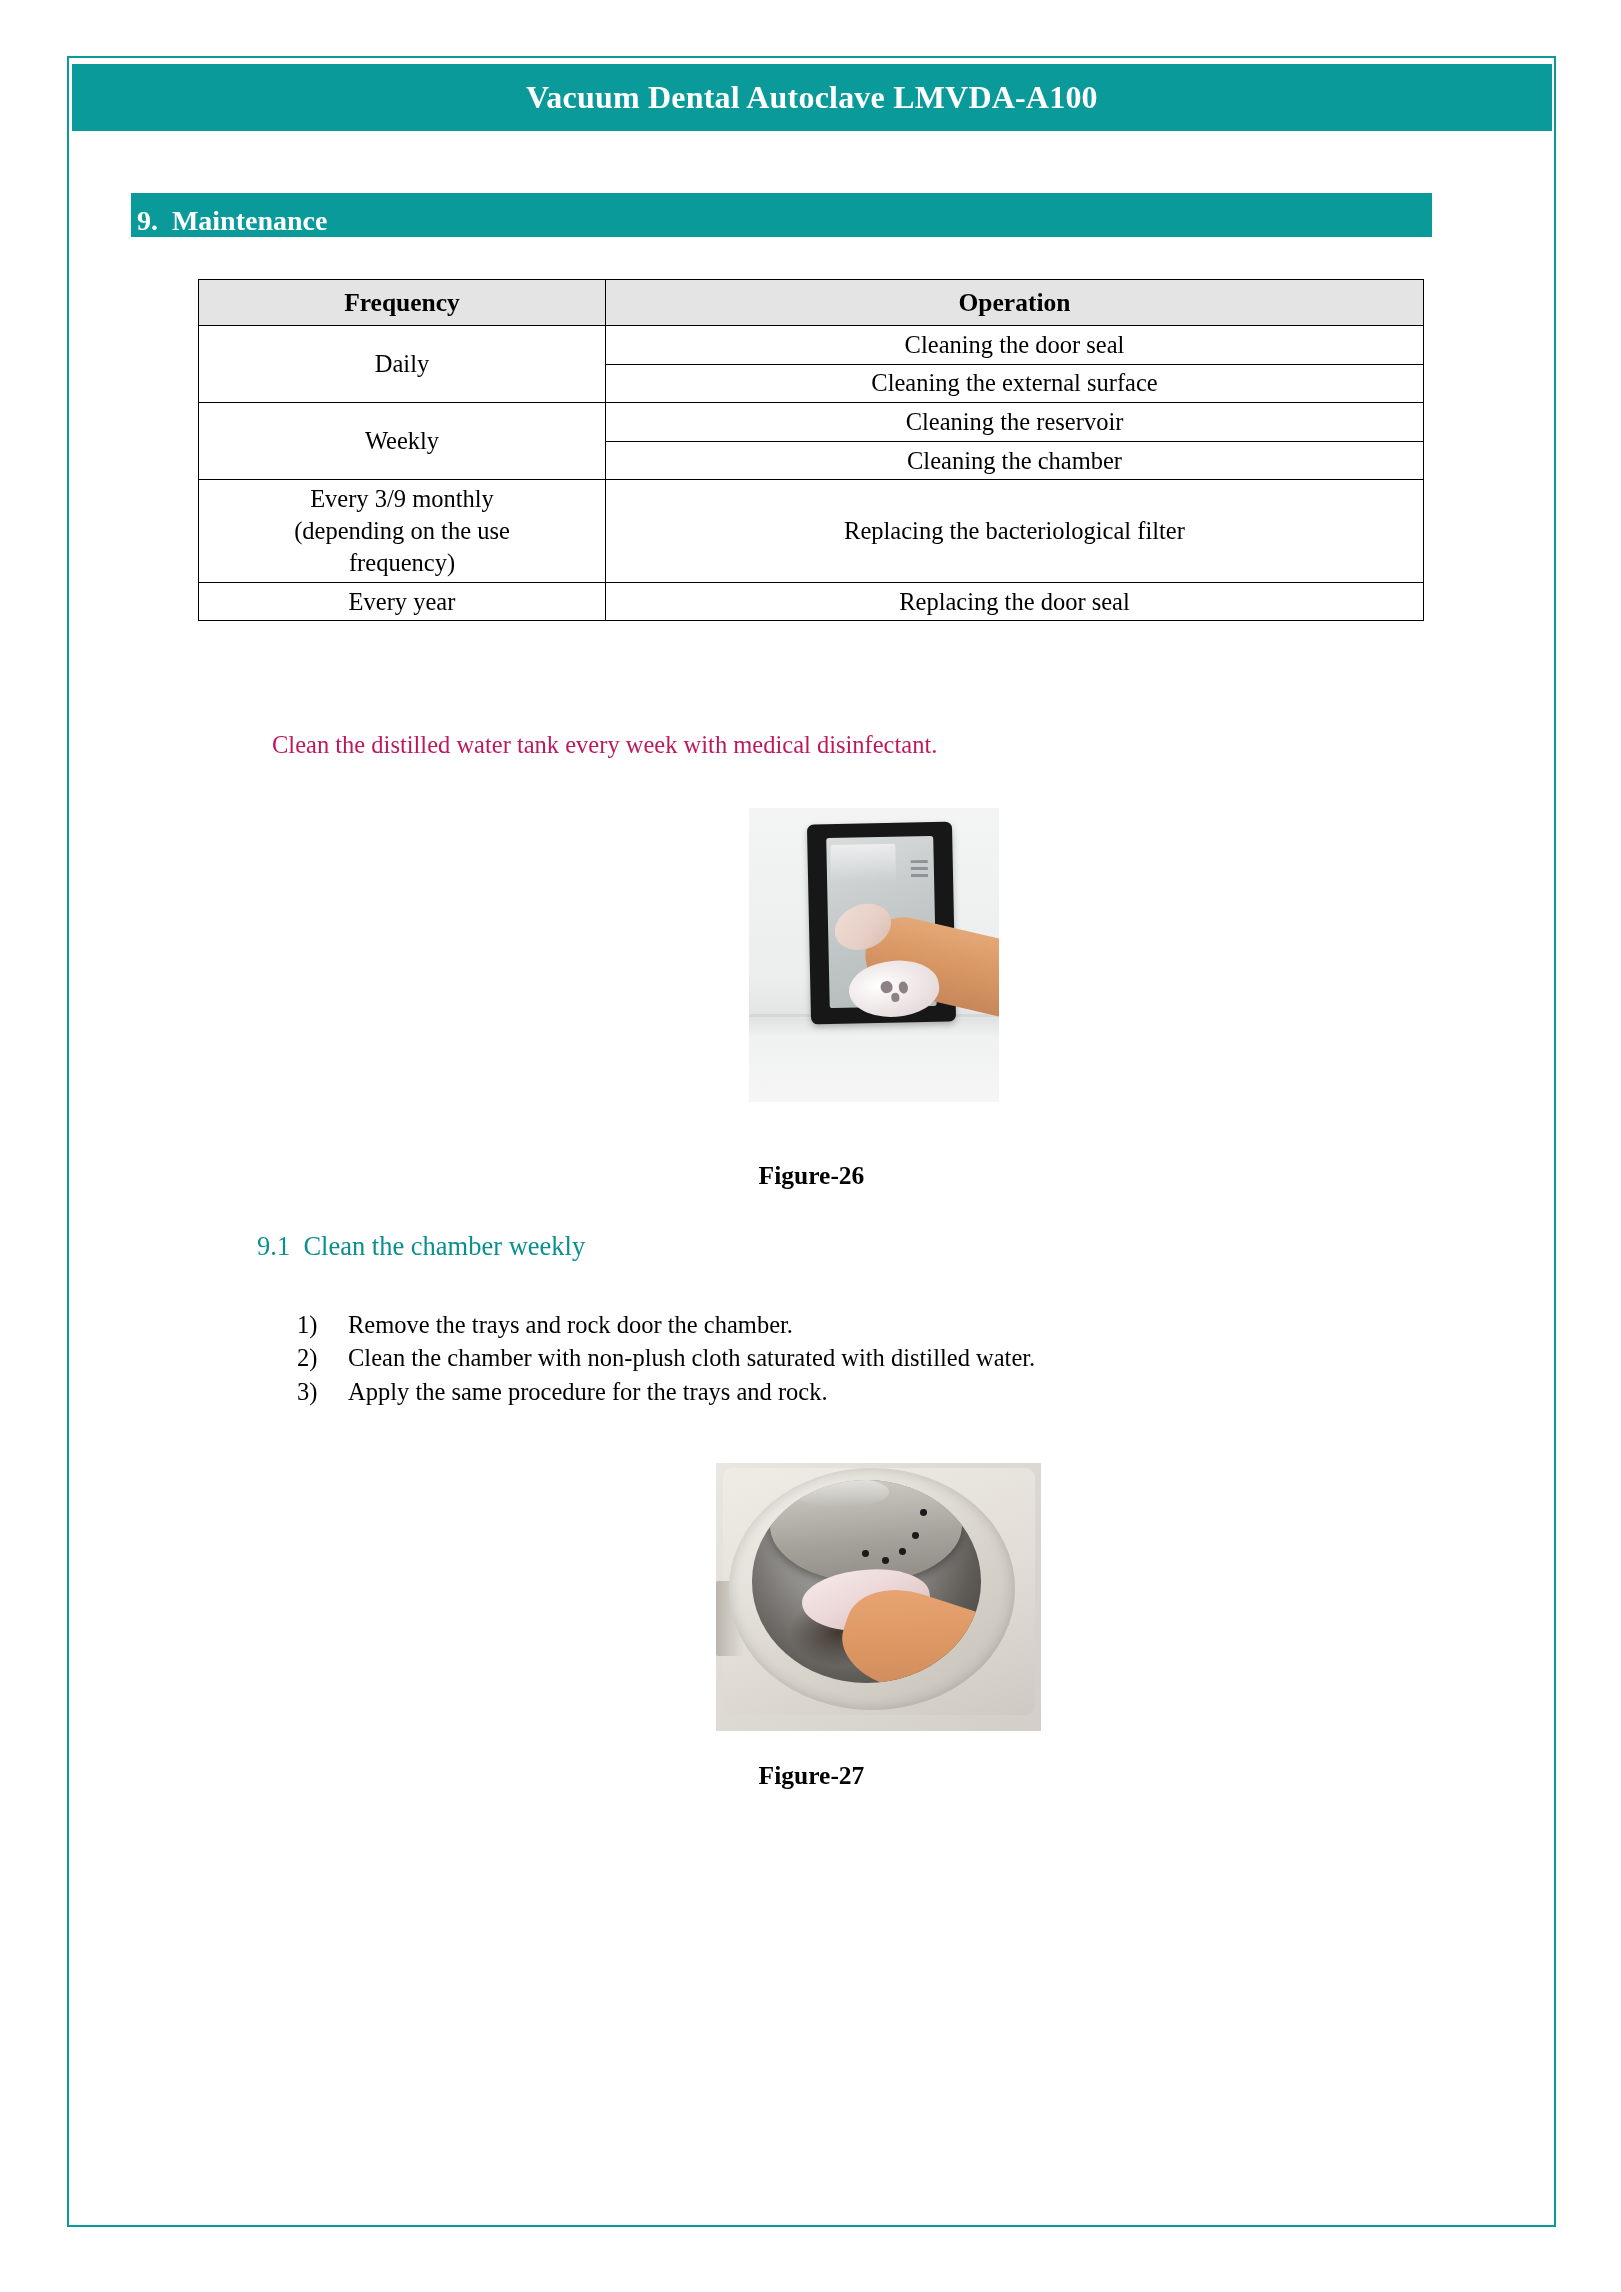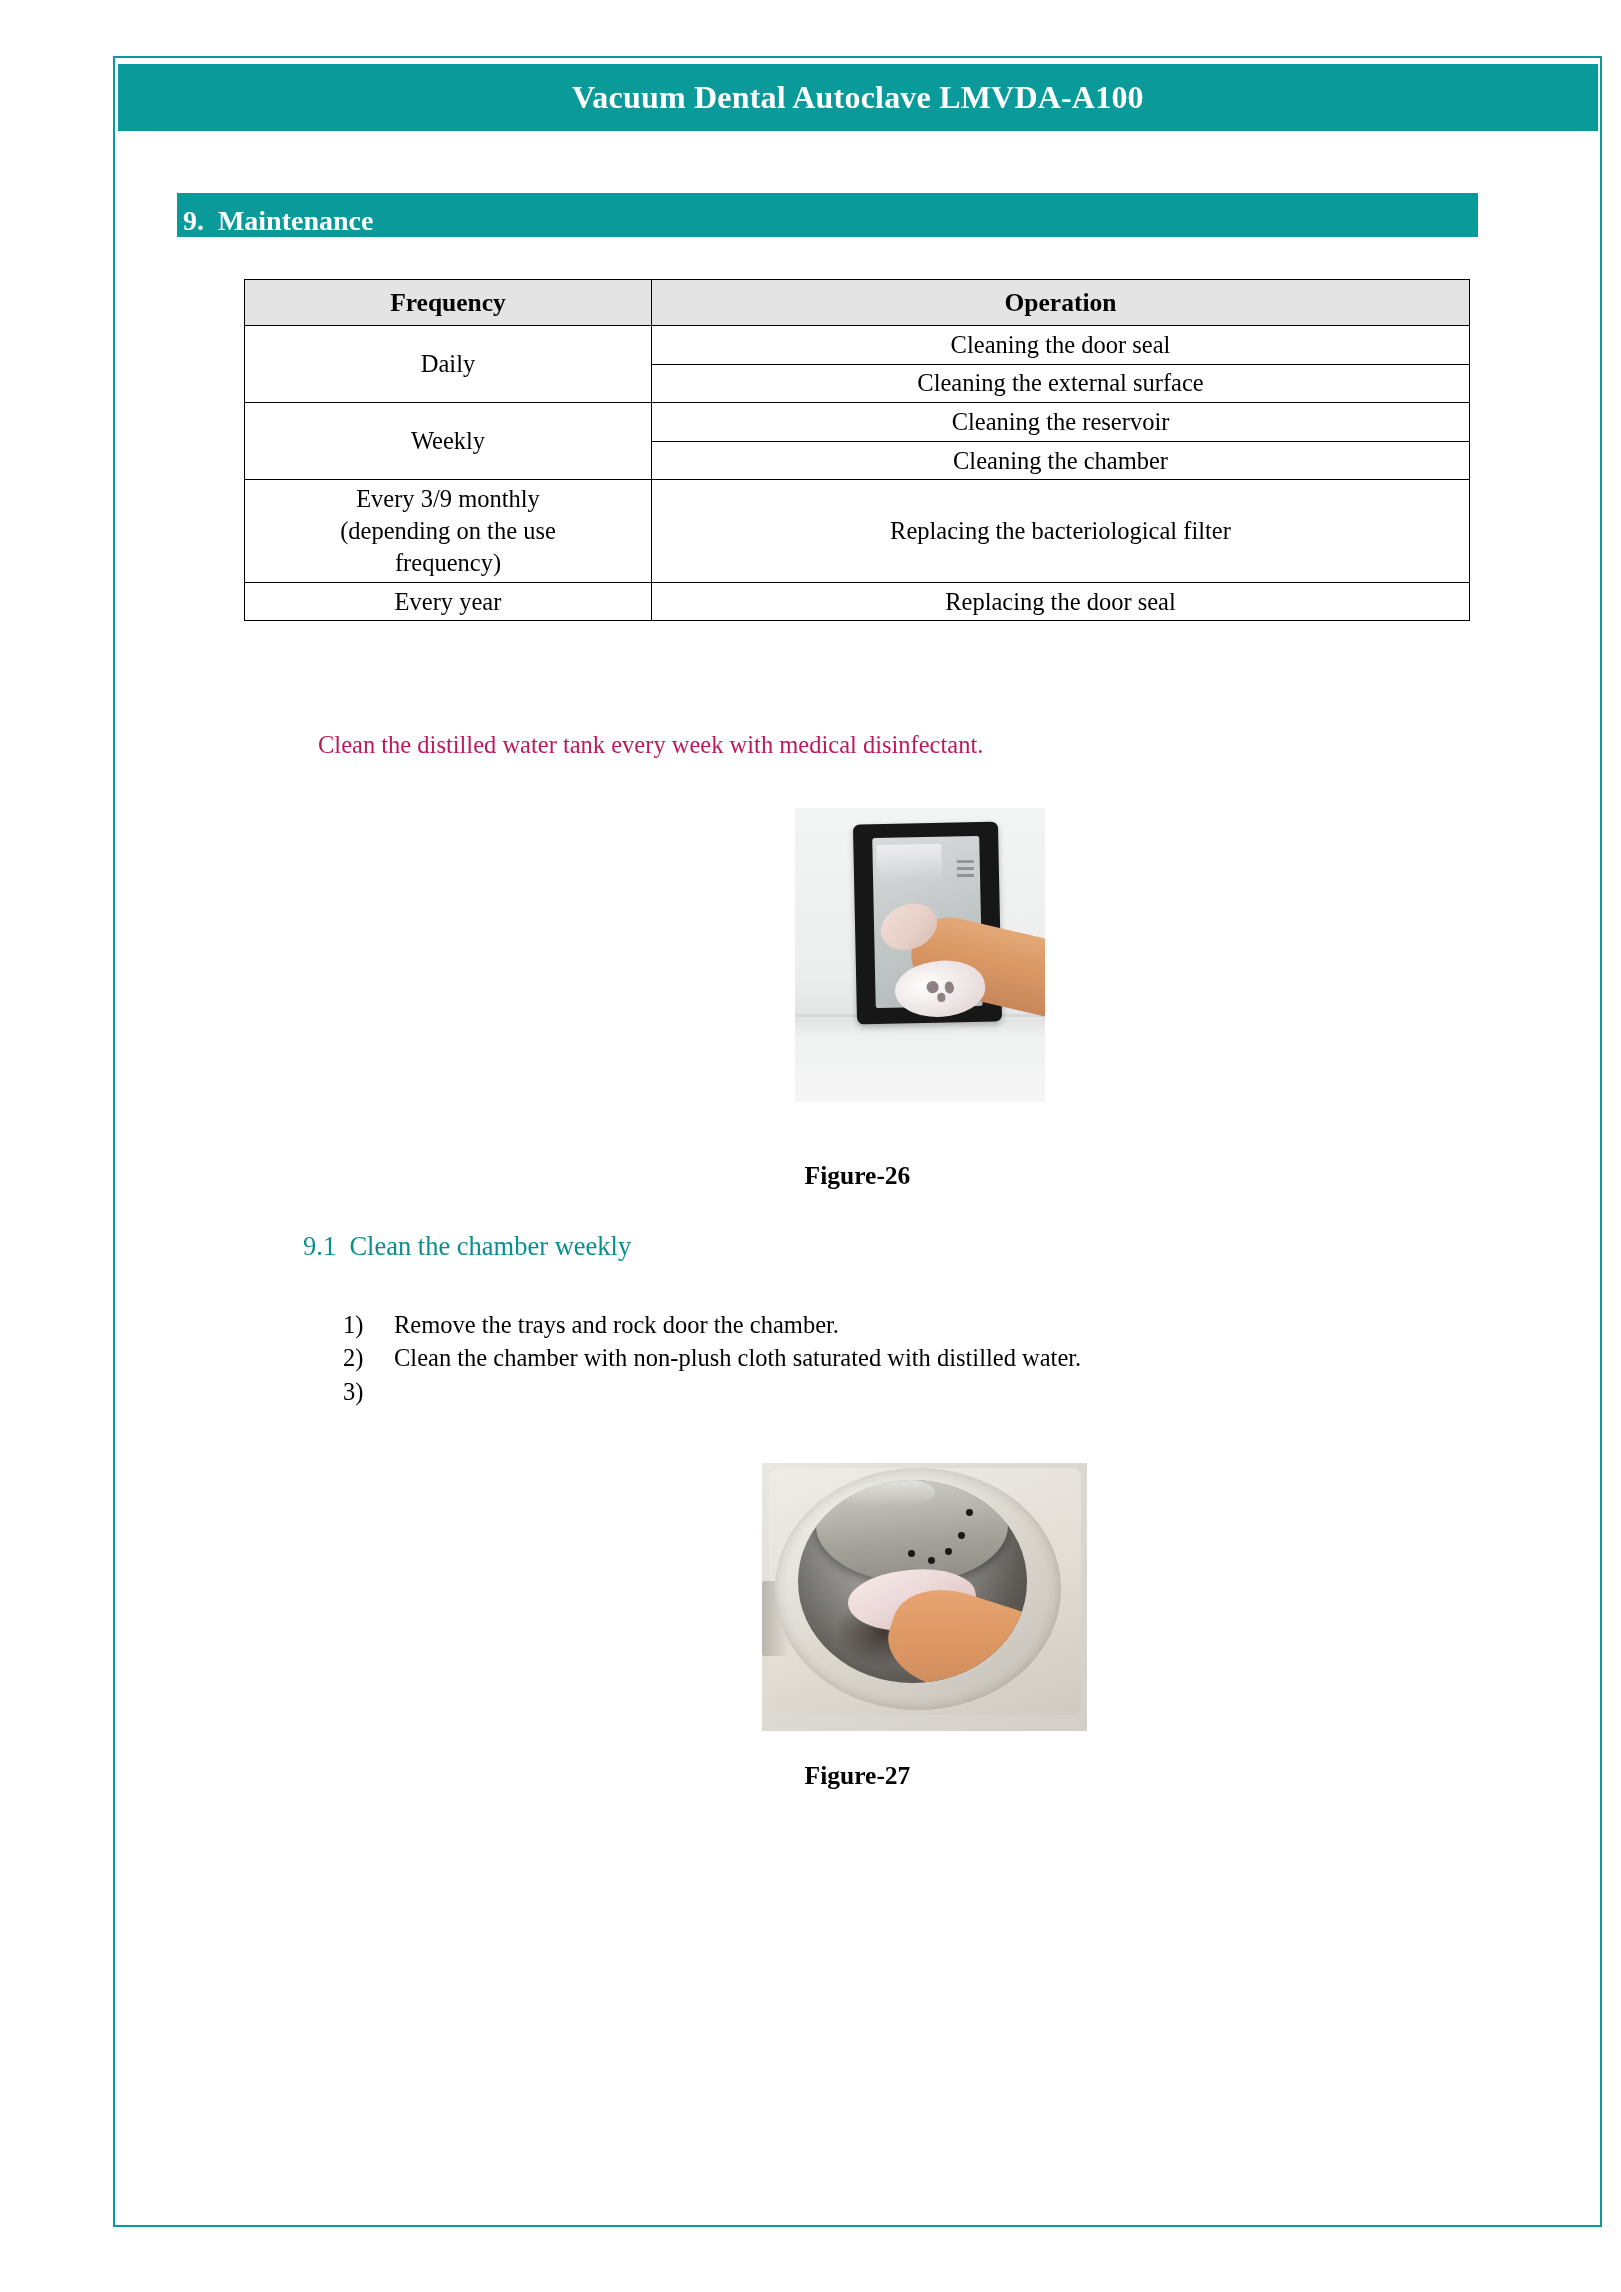--- a/index.html
+++ b/index.html
@@ -17,21 +17,20 @@
   
   .page {
     position: absolute;
     left: 67px;
     top: 56px;
     width: 1489px;
     height: 2171px;
     border: 2px solid #0a9a9a;
     box-sizing: border-box;
     background: #ffffff;
-    margin-left: 46px;
   }
 
   
   .banner {
     position: absolute;
     left: 2.9px;
     top: 5.9px;
     width: 1480px;
     height: 67px;
     background: #0a9a9a;
@@ -422,20 +421,21 @@
       <div class="step-row">
         <span class="step-num">1)</span>
         <span>Remove the trays and rock door the chamber.</span>
       </div>
       <div class="step-row">
         <span class="step-num">2)</span>
         <span>Clean the chamber with non-plush cloth saturated with distilled water.</span>
       </div>
       <div class="step-row">
         <span class="step-num">3)</span>
+        <span>Apply the same procedure for the trays and rock.</span>
       </div>
     </div>
 
     <div class="fig-wrap fig27">
       <div class="photo">
         <div class="f27-bg"></div>
         <div class="f27-body"></div>
         <div class="f27-latch"></div>
         <div class="f27-ring">
           <div class="f27-chamber">

